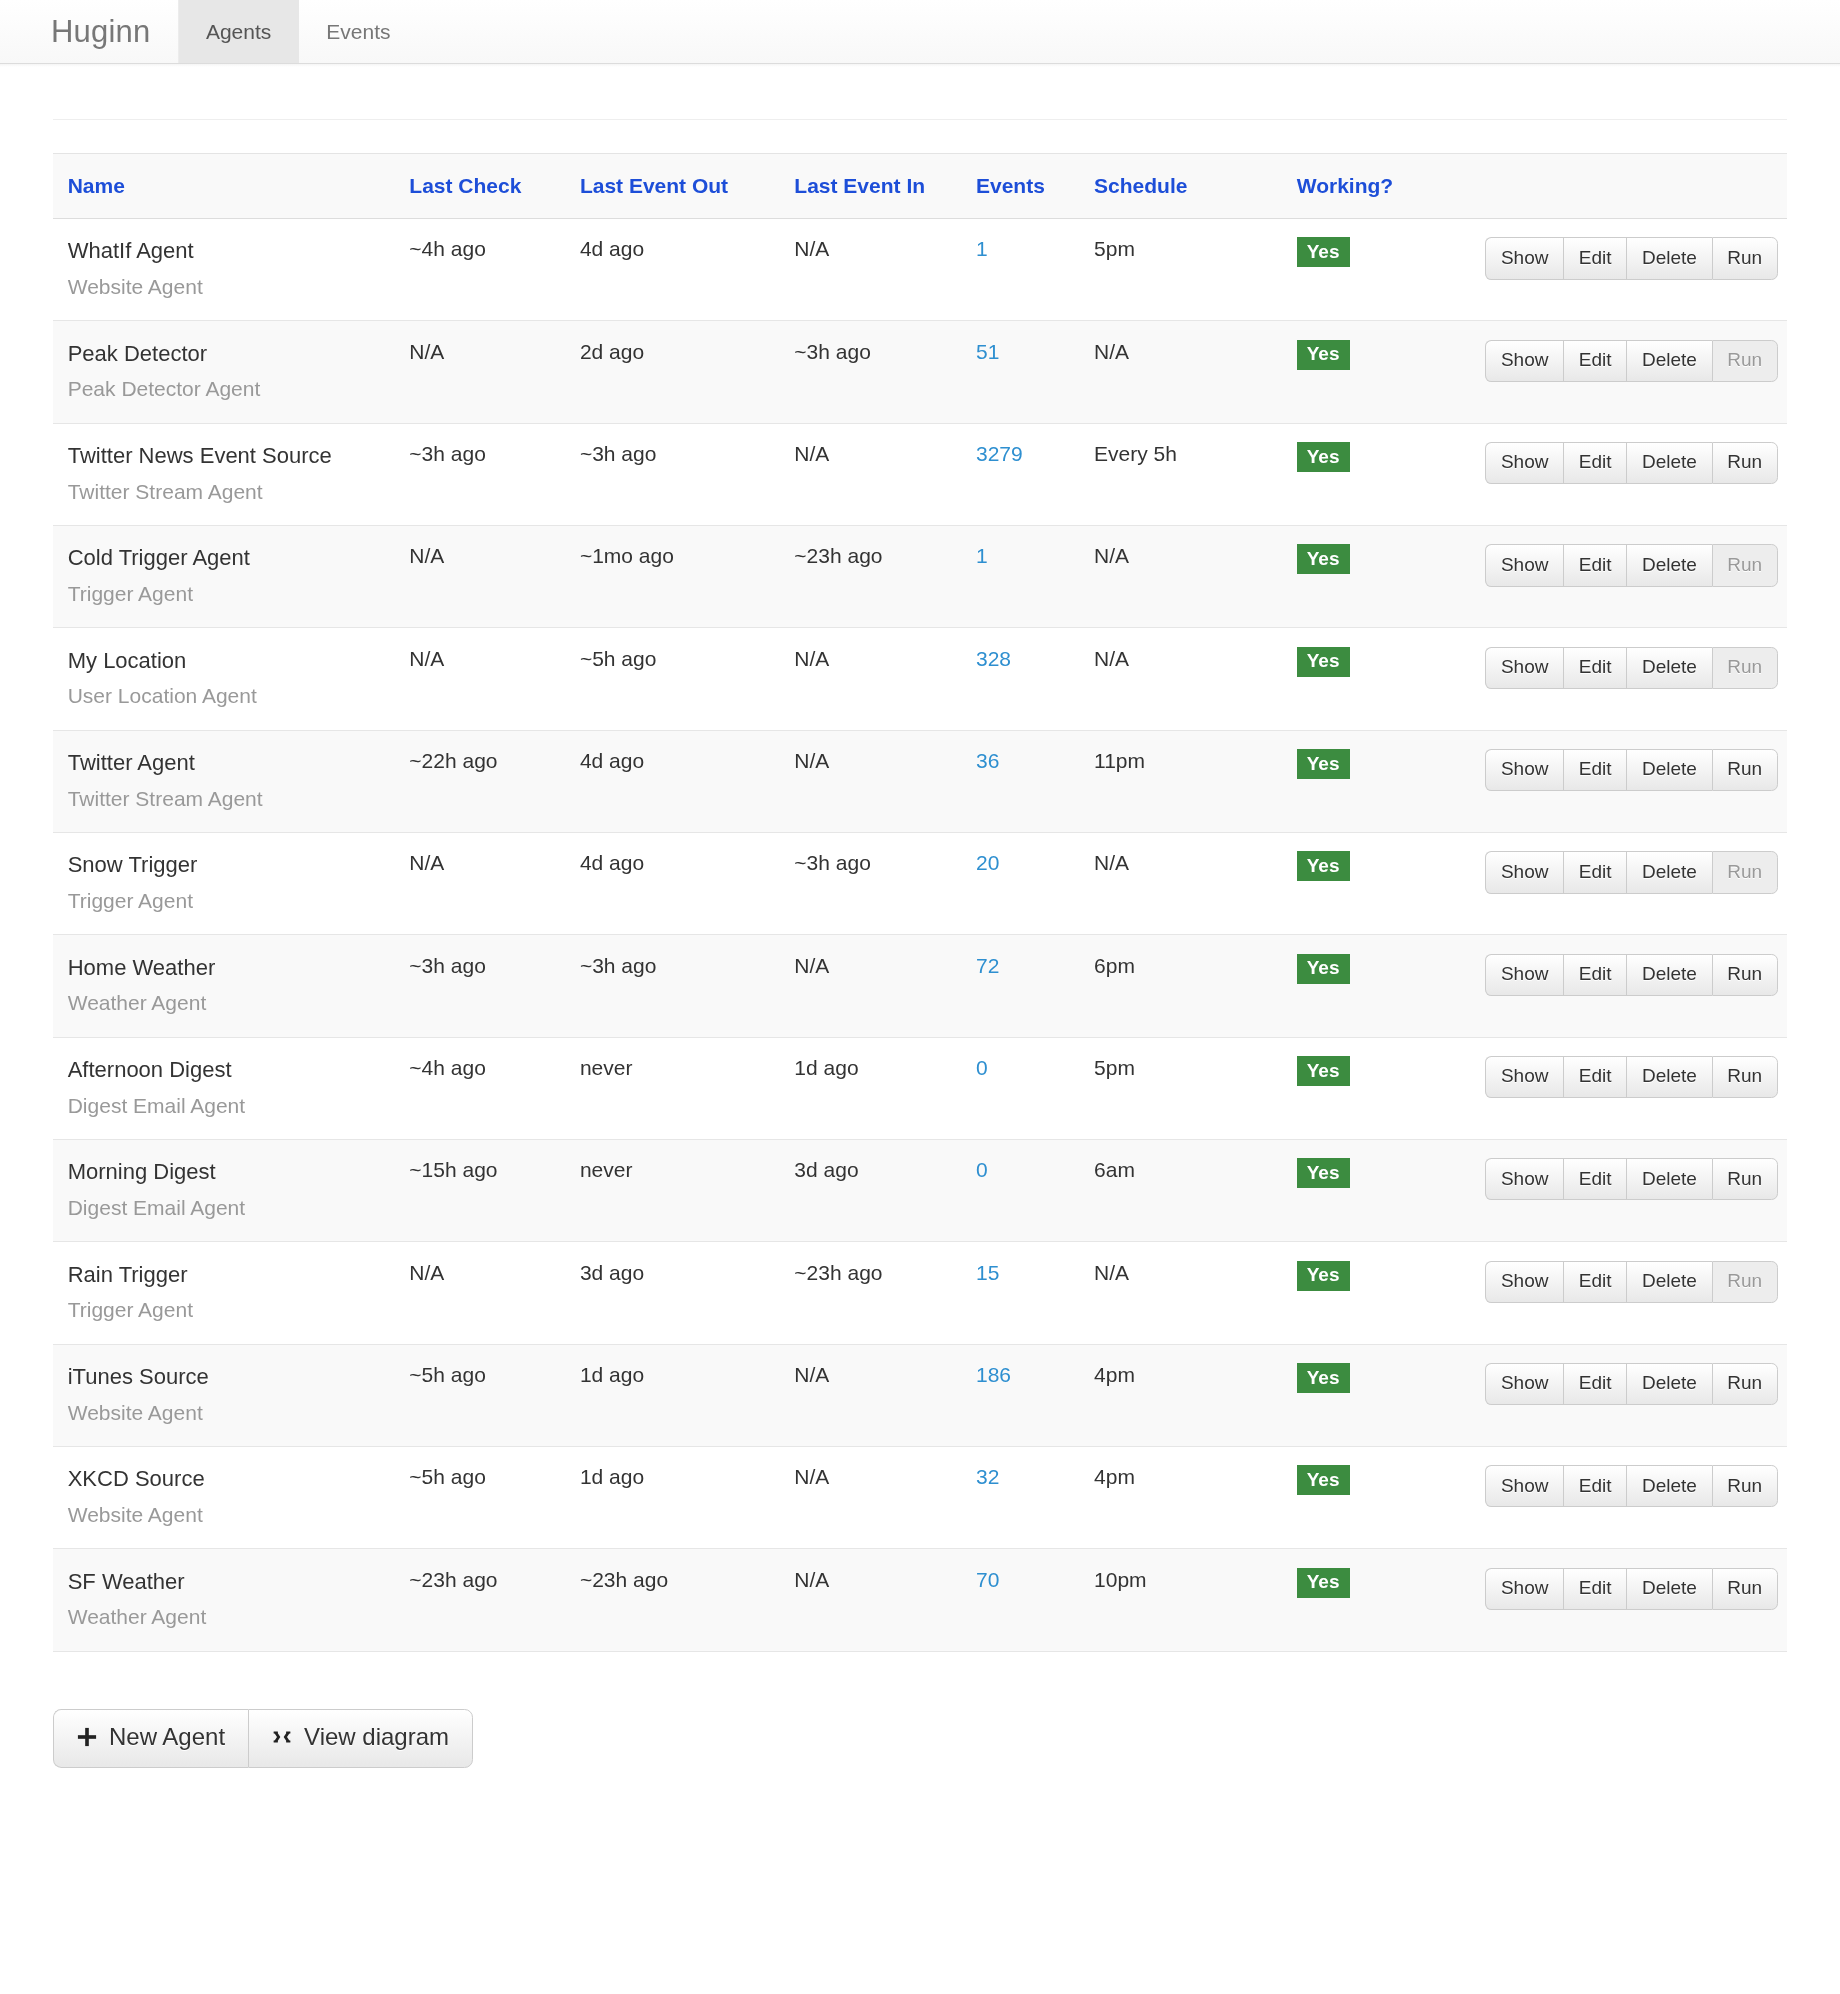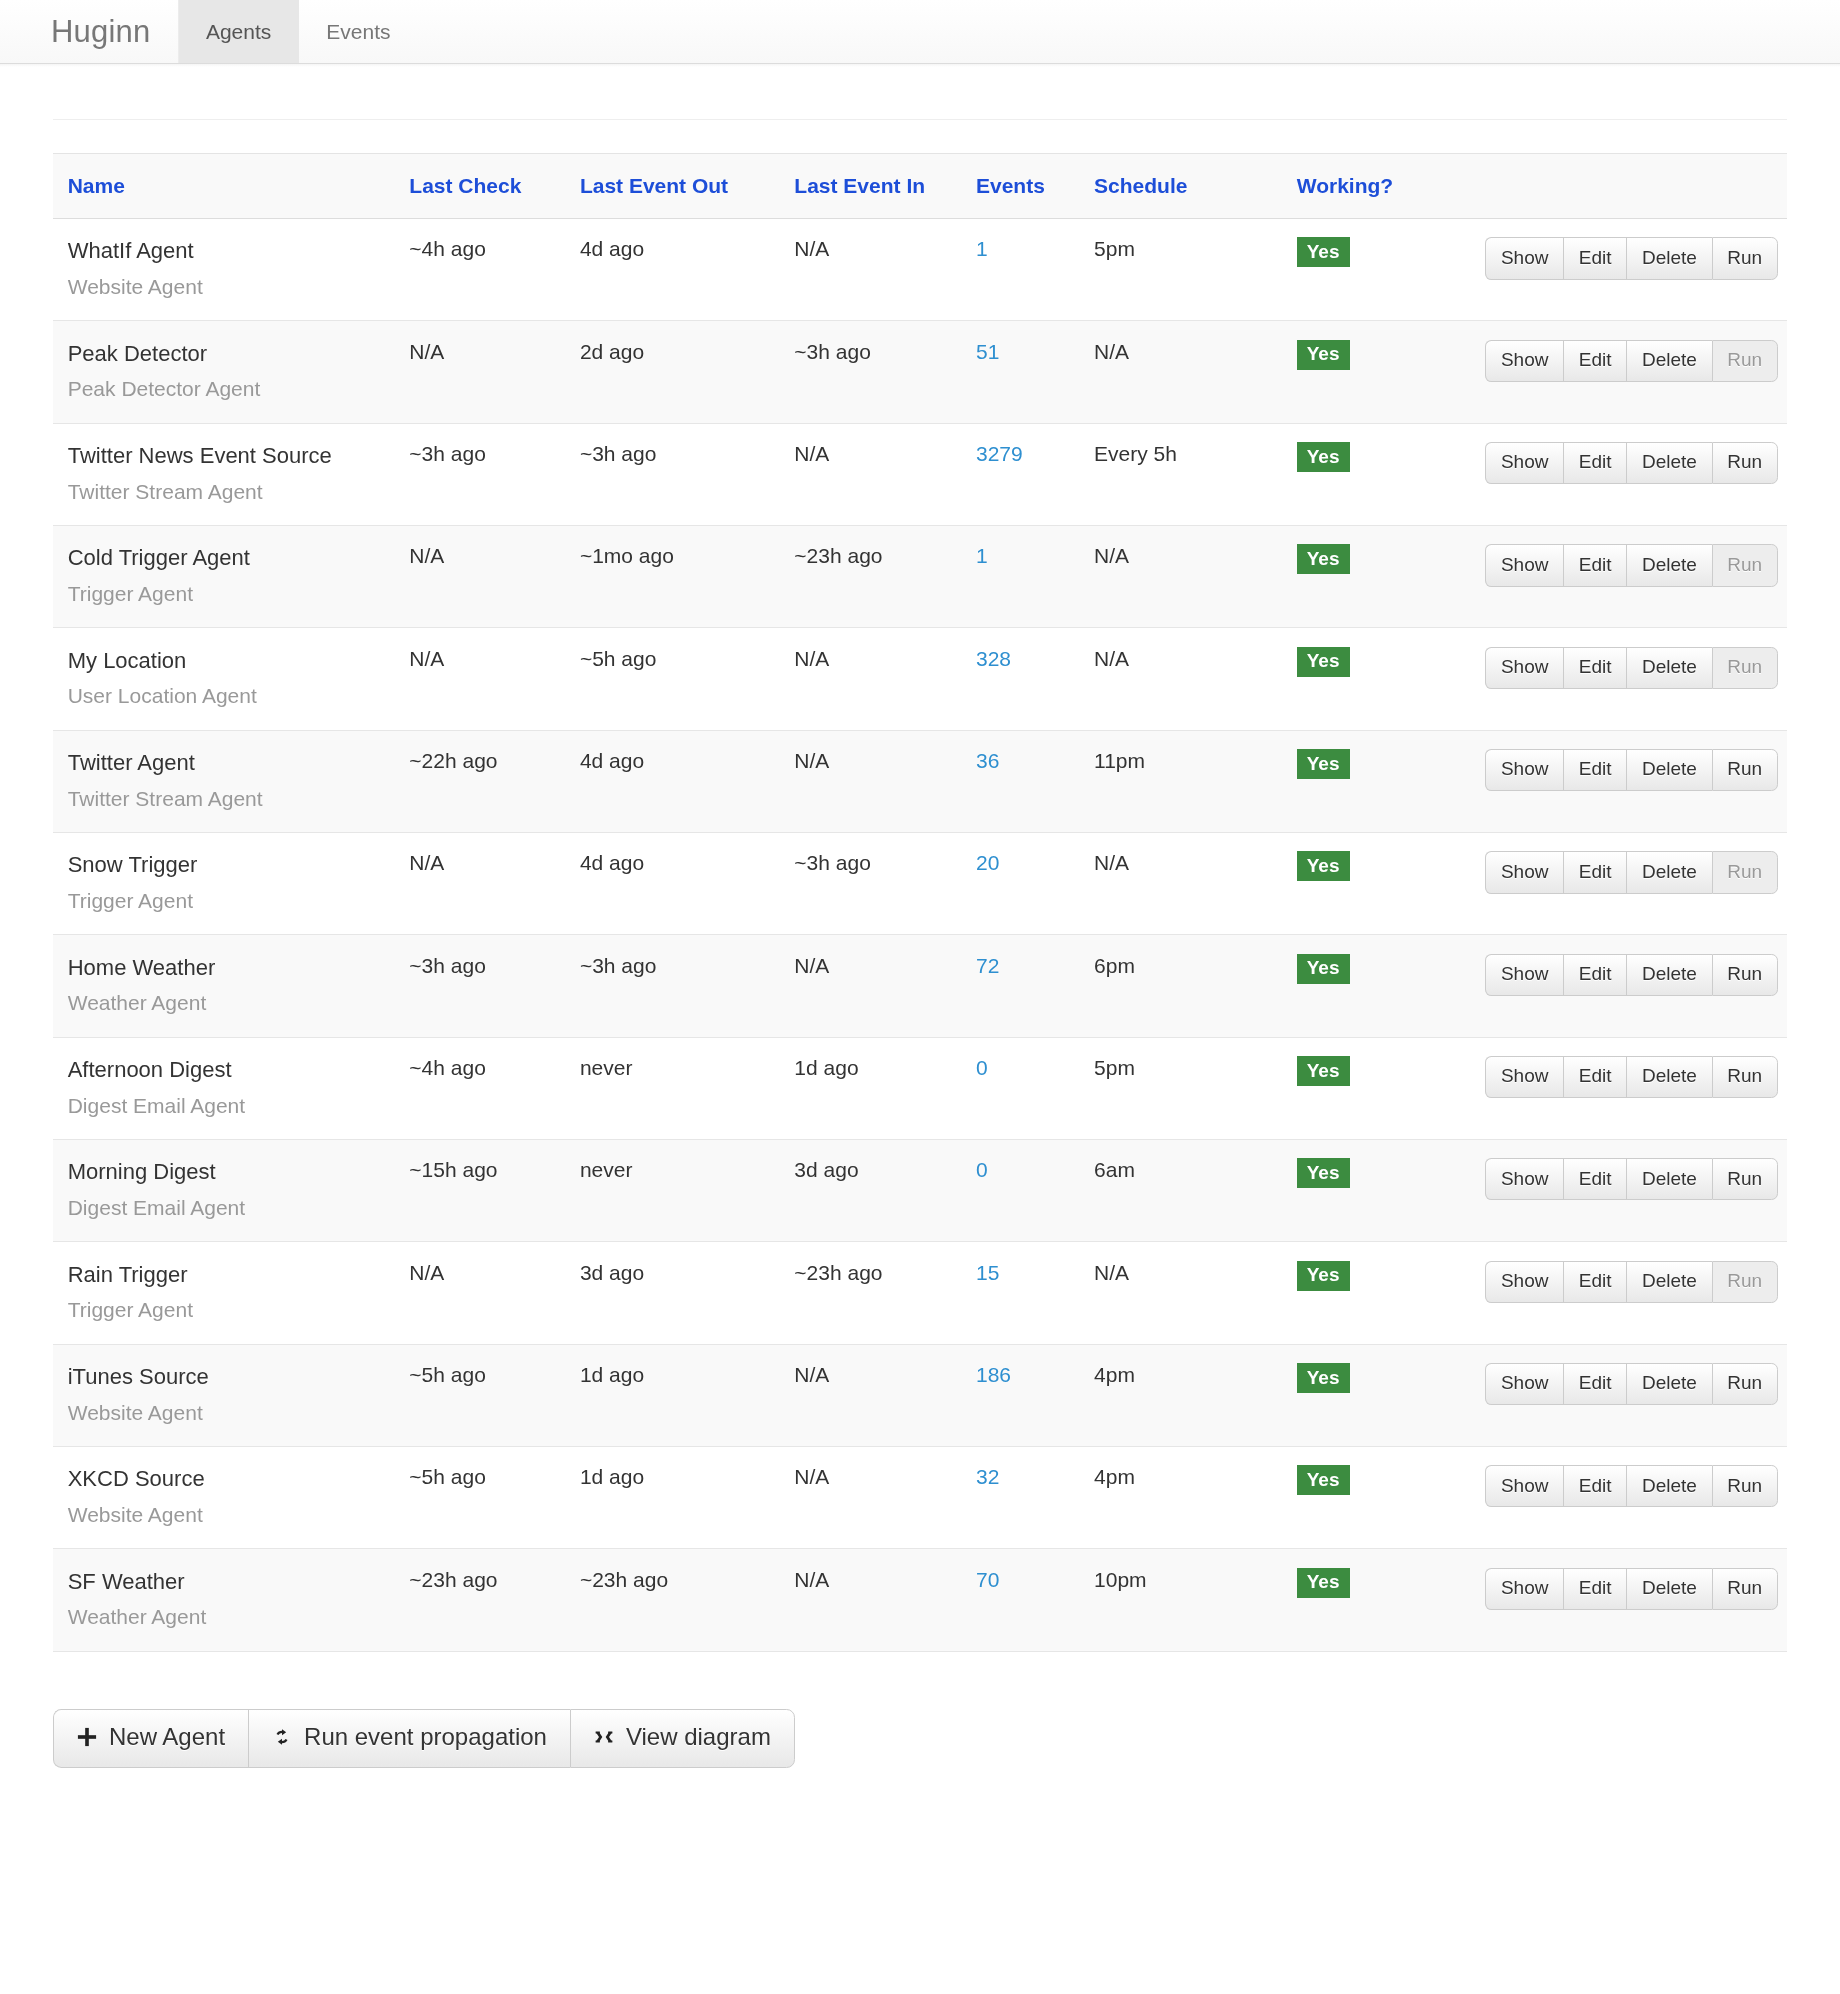--- a/index.html
+++ b/index.html
@@ -469,28 +469,20 @@
         <span class="glyph">
           <svg width="20" height="20" viewBox="0 0 22 22">
               <rect x="9" y="1" width="4" height="20" fill="#222"></rect>
               <rect x="1" y="9" width="20" height="4" fill="#222"></rect>
             </svg>
         </span><span>New Agent</span>
       </button>
       <button class="btn btn-lg">
         <span class="glyph">
           <svg width="20" height="20" viewBox="0 0 24 24">
-            <path d="M12 4.5a7.5 7.5 0 0 0-6.6 3.95l2.3 1.2A4.9 4.9 0 0 1 12 7.1V10l5-3.6L12 2.8z" fill="#222"></path>
-            <path d="M12 19.5a7.5 7.5 0 0 0 6.6-3.95l-2.3-1.2A4.9 4.9 0 0 1 12 16.9V14l-5 3.6L12 21.2z" fill="#222"></path>
-          </svg>
-        </span><span>Run event propagation</span>
-      </button>
-      <button class="btn btn-lg">
-        <span class="glyph">
-          <svg width="20" height="20" viewBox="0 0 24 24">
             <path d="M2 6h4l4 6-4 6H2l4-6z" fill="#222"></path>
             <path d="M22 6h-4l-4 6 4 6h4l-4-6z" fill="#222"></path>
             <path d="M2 5.5h5v2.2H2zM2 16.3h5v2.2H2zM17 5.5h5v2.2h-5zM17 16.3h5v2.2h-5z" fill="#222"></path>
           </svg>
         </span><span>View diagram</span>
       </button>
     </div>
   </div>
 
 </div>

